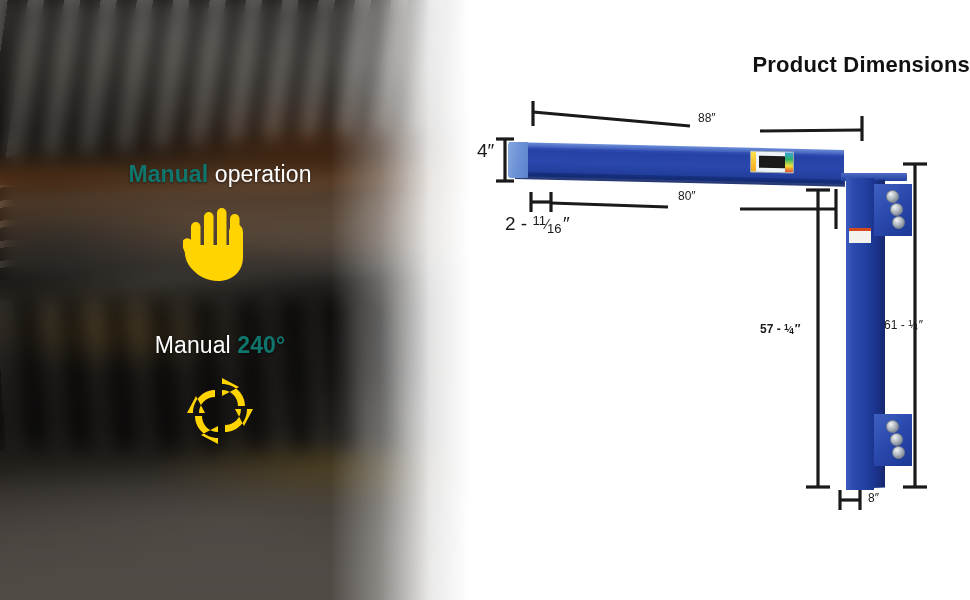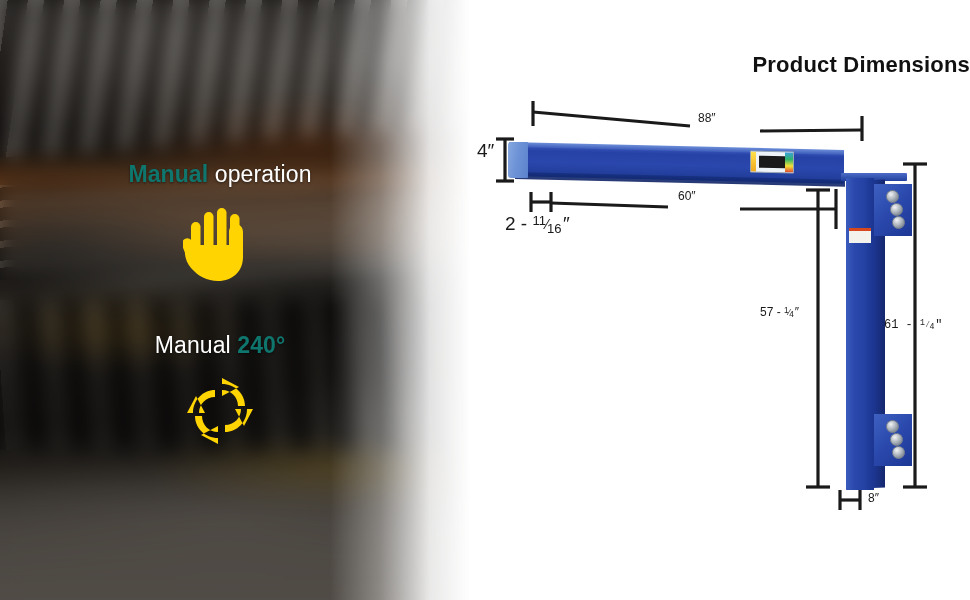--- a/index.html
+++ b/index.html
@@ -176,22 +176,22 @@
   }
   .frac{display:inline-block;font-size:.82em;position:relative;top:-1px;text-align:center;}
   .frac .n{font-size:.84em;position:relative;top:-.30em;}
   .frac .s{font-size:.9em;}
   .frac .d{font-size:.84em;position:relative;top:.28em;left:-.10em;}
 
   #t-88 {left:698px;top:111px;}
   #t-4  {left:477px;top:140px;font-size:19px;}
   #t-216{left:505px;top:213px;font-size:19px;}
   #t-80 {left:678px;top:189px;}
-  #t-57 {left:760px;top:305px;}
-  #t-61 {left:884px;top:318px;font-family:Liberation Mono, monospace;}
+  #t-57 {left:760px;top:322px;font-weight:bold;}
+  #t-61 {left:884px;top:318px;}
   #t-8  {left:868px;top:491px;}
 </style>
 </head>
 <body>
 
 <div id="stage">
 
   <div id="photo-panel">
     <div class="photo-base"></div>
     <div class="photo-l2"></div>
@@ -304,21 +304,21 @@
   </svg>
 
   <div class="dimtxt" id="t-88">88″</div>
 
   <div class="dimtxt" id="t-4">4″</div>
 
   <div class="dimtxt" id="t-216">
     <span>2 - </span><span class="frac"><span class="n">11</span><span class="s">⁄</span><span class="d">16</span></span><span>″</span>
   </div>
 
-  <div class="dimtxt" id="t-80">60″</div>
+  <div class="dimtxt" id="t-80">80″</div>
 
   <div class="dimtxt" id="t-57">
     <span>57 - </span><span class="frac"><span class="n">1</span><span class="s">⁄</span><span class="d">4</span></span><span>″</span>
   </div>
 
   <div class="dimtxt" id="t-61">
     <span>61 - </span><span class="frac"><span class="n">1</span><span class="s">⁄</span><span class="d">4</span></span><span>″</span>
   </div>
 
   <div class="dimtxt" id="t-8">8″</div>

